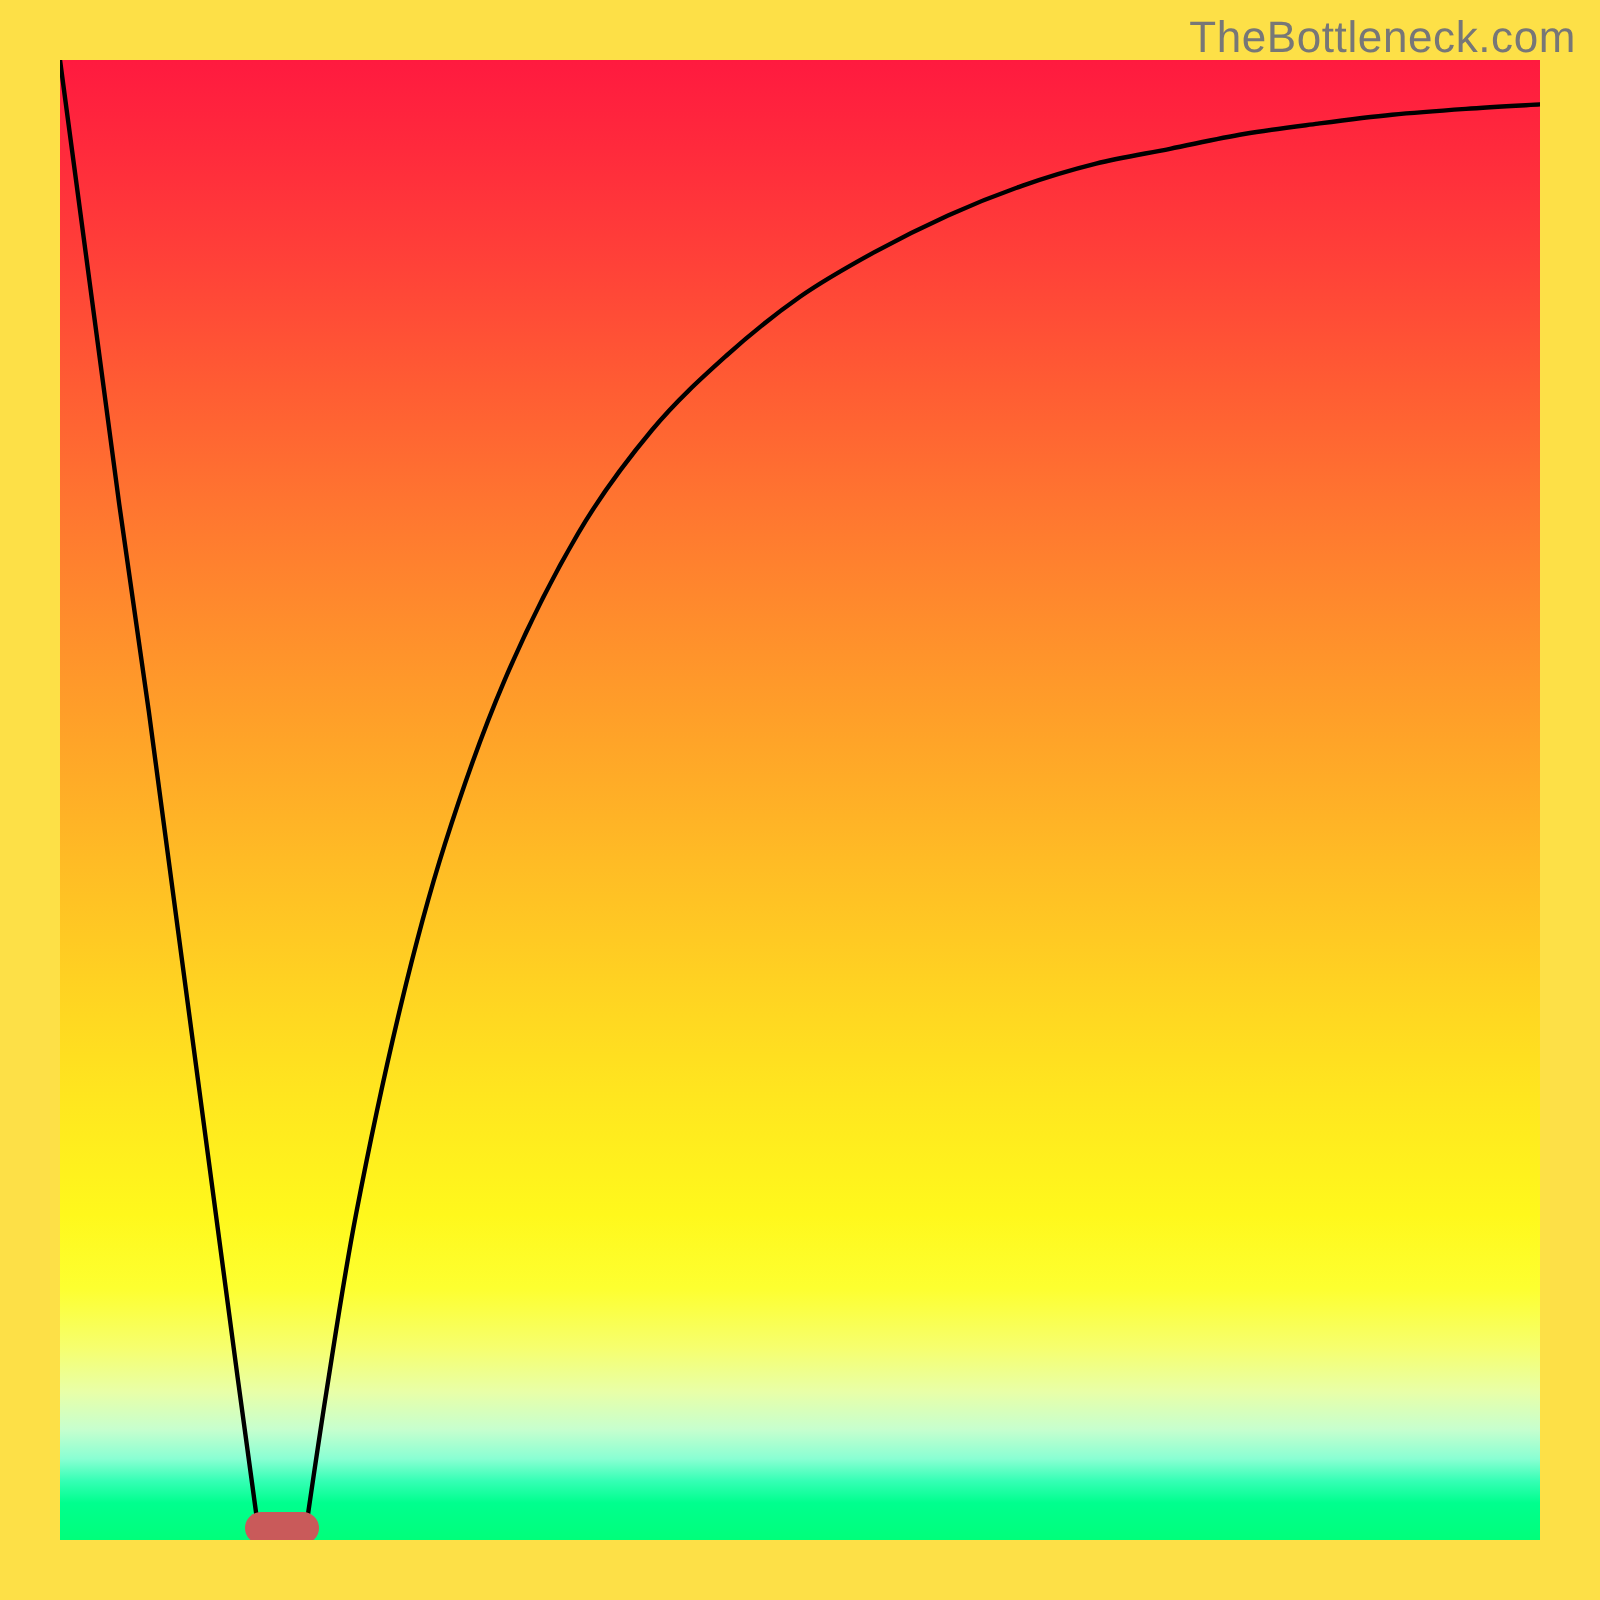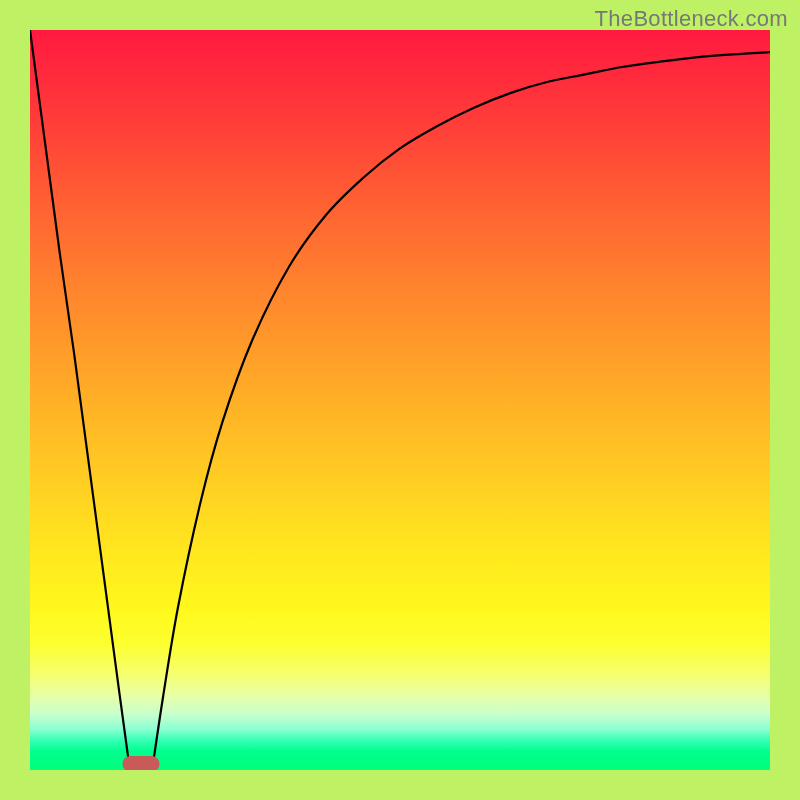--- a/index.html
+++ b/index.html
@@ -8,21 +8,21 @@
     width: 800px;
     height: 800px;
     overflow: hidden;
     background: #000;
     font-family: Arial, Helvetica, sans-serif;
   }
   .frame {
     position: relative;
     width: 800px;
     height: 800px;
-    background: #bef264;
+    background: #fde047;
   }
   .plot-area {
     position: absolute;
     left: 30px;
     top: 30px;
     width: 740px;
     height: 740px;
     overflow: hidden;
   }
   .gradient {

